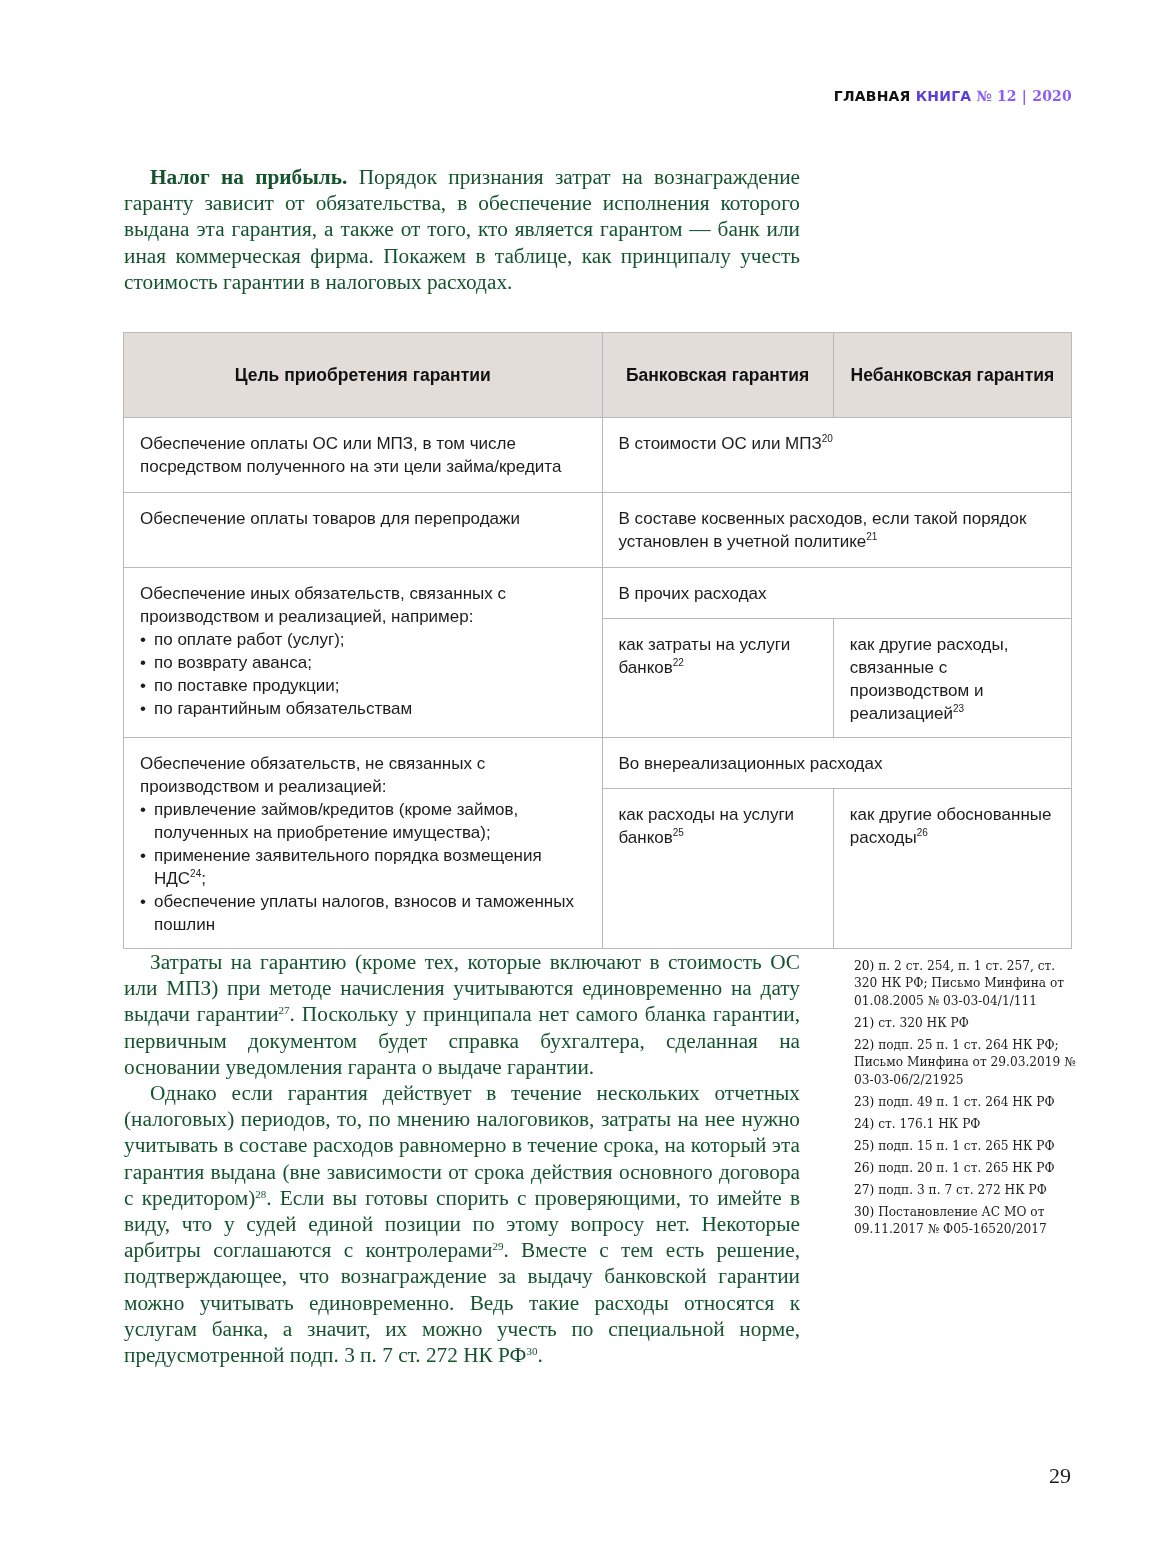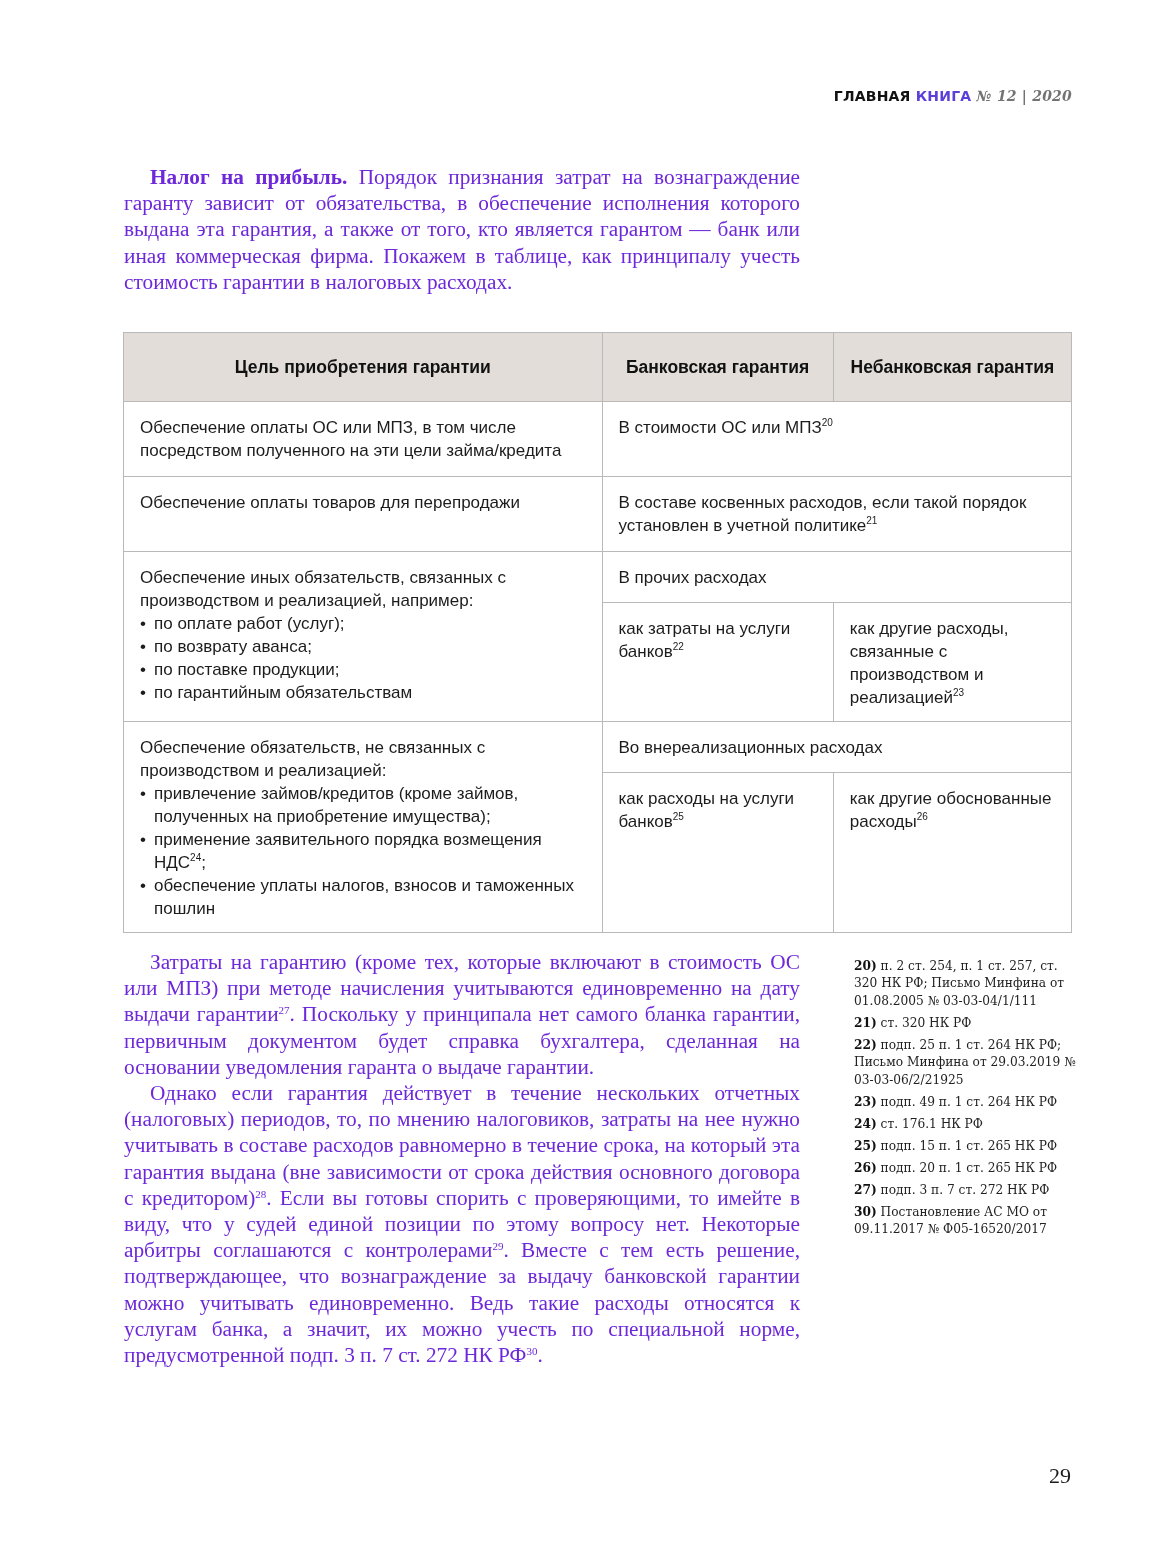--- a/index.html
+++ b/index.html
@@ -4,58 +4,58 @@
 <style>
   html, body { margin: 0; padding: 0; background: #ffffff; }
   body { width: 1163px; height: 1559px; position: relative; overflow: hidden; color: #1a1a1a; }
   .header {
     position: absolute; top: 88px; right: 91px;
     font-family: "DejaVu Sans", sans-serif; font-weight: bold; font-size: 14px;
     letter-spacing: 0.2px; white-space: nowrap;
   }
   .header .brand-dark { color: #111; }
   .header .brand-accent { color: #5b3fd8; }
-  .header .issue { font-family: "DejaVu Serif", serif; color: #737373; font-style: italic; }
+  .header .issue { font-family: "DejaVu Serif", serif; color: #8b5cf6; }
 
   .body-text {
     font-family: "Liberation Serif", serif; font-size: 21.3px; line-height: 26.2px;
-    text-align: justify; color: #6d28d9;
+    text-align: justify; color: #14532d;
   }
   .intro { position: absolute; left: 124px; top: 164px; width: 676px; }
   .main  { position: absolute; left: 124px; top: 949px; width: 676px; }
   .body-text p { margin: 0; text-indent: 26px; }
   .body-text b { font-weight: bold; }
   sup.fn { font-size: 11px; line-height: 0; vertical-align: 7px; }
 
   table.guar {
     position: absolute; left: 123px; top: 332px; width: 949px;
     border-collapse: collapse; table-layout: fixed;
     font-family: "Liberation Sans", sans-serif; font-size: 17px; line-height: 23px;
     color: #1c1c1c;
   }
-  table.guar td, table.guar th { border: 1.5px solid #b9b9b9; vertical-align: top; padding: 8px; }
+  table.guar td, table.guar th { border: 1.5px solid #b9b9b9; vertical-align: top; padding: 16px; }
   table.guar th {
     background: #e2ddd9; font-weight: bold; text-align: center; vertical-align: middle;
     height: 52px; font-size: 17.5px; color: #111;
   }
   table.guar td { padding: 14px 16px 12px 16px; }
   .col1 { width: 478px; }
   .col2 { width: 231px; }
   .col3 { width: 238px; }
   ul.bul { list-style: none; margin: 0; padding: 0; }
   ul.bul li { position: relative; padding-left: 14px; }
   ul.bul li::before { content: "•"; position: absolute; left: 0; top: 0; }
   td sup { font-size: 10px; line-height: 0; vertical-align: 7px; }
 
   .notes {
     position: absolute; left: 854px; top: 958px; width: 222px;
     font-family: "DejaVu Serif", serif; font-size: 12.2px; line-height: 17.4px; color: #222;
   }
   .notes .note { margin-bottom: 4.6px; }
-  .notes .num { font-weight: bold; color: #111; text-align: right; }
+  .notes .num { font-weight: normal; color: #111; text-align: right; }
   .page-num {
     position: absolute; right: 92px; top: 1463px;
     font-family: "Liberation Serif", serif; font-size: 22px; color: #1c1c1c;
   }
 </style>
 </head>
 <body>
 
 <div class="header">
   <span class="brand-dark">ГЛАВНАЯ</span>

